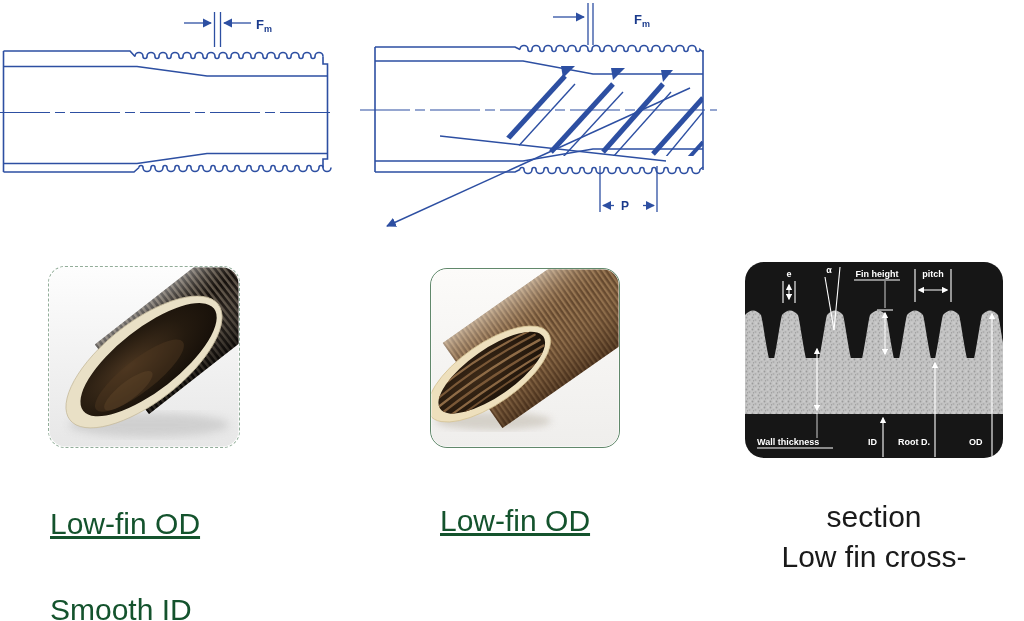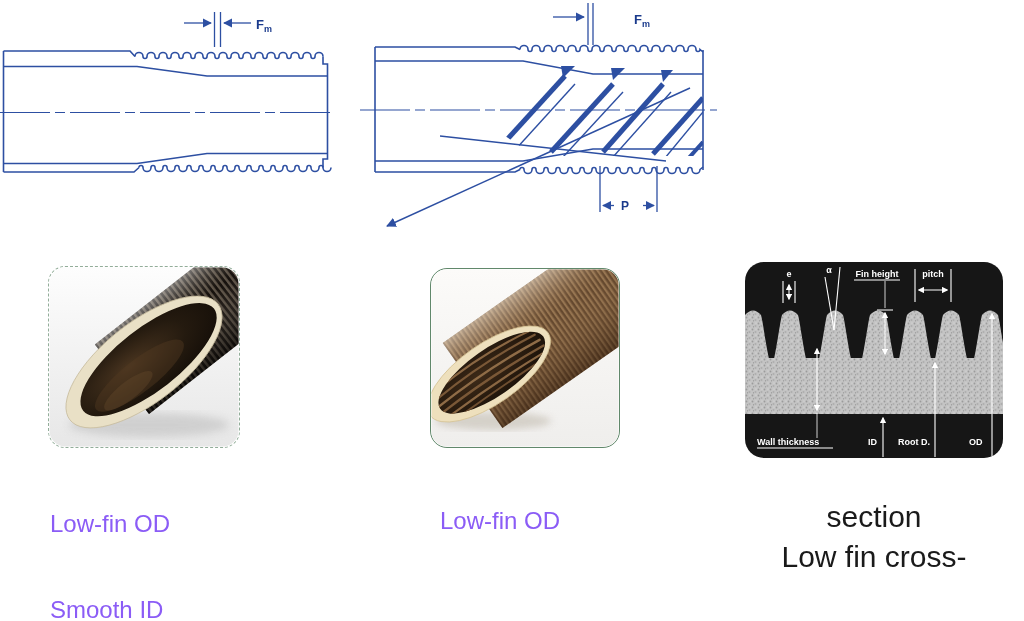--- a/index.html
+++ b/index.html
@@ -1,19 +1,19 @@
 <!DOCTYPE html>
 <html><head>
 <meta charset="utf-8">
 <style>
   html,body{margin:0;padding:0;background:#ffffff;}
   .stage{position:relative;width:1024px;height:621px;background:#ffffff;
          font-family:"Liberation Sans",sans-serif;overflow:hidden;}
   .abs{position:absolute;}
-  .caption{position:absolute;font-size:24px;color:#8b5cf6;line-height:36px;white-space:nowrap;}
+  .caption{position:absolute;font-size:30px;color:#14532d;line-height:36px;white-space:nowrap;text-decoration:underline;}
   .caption-center{position:absolute;font-size:30px;color:#1a1a1a;text-align:center;line-height:40px;}
   .photo{position:absolute;border-radius:17px;}
   .photo svg{display:block;}
   .photo1-border{border:1px dashed rgba(58,106,70,0.55);}
   .photo2-border{border:1px solid rgba(58,106,70,0.8);}
   svg text{font-family:"Liberation Sans",sans-serif;}
 </style>
 </head>
 <body>
 

